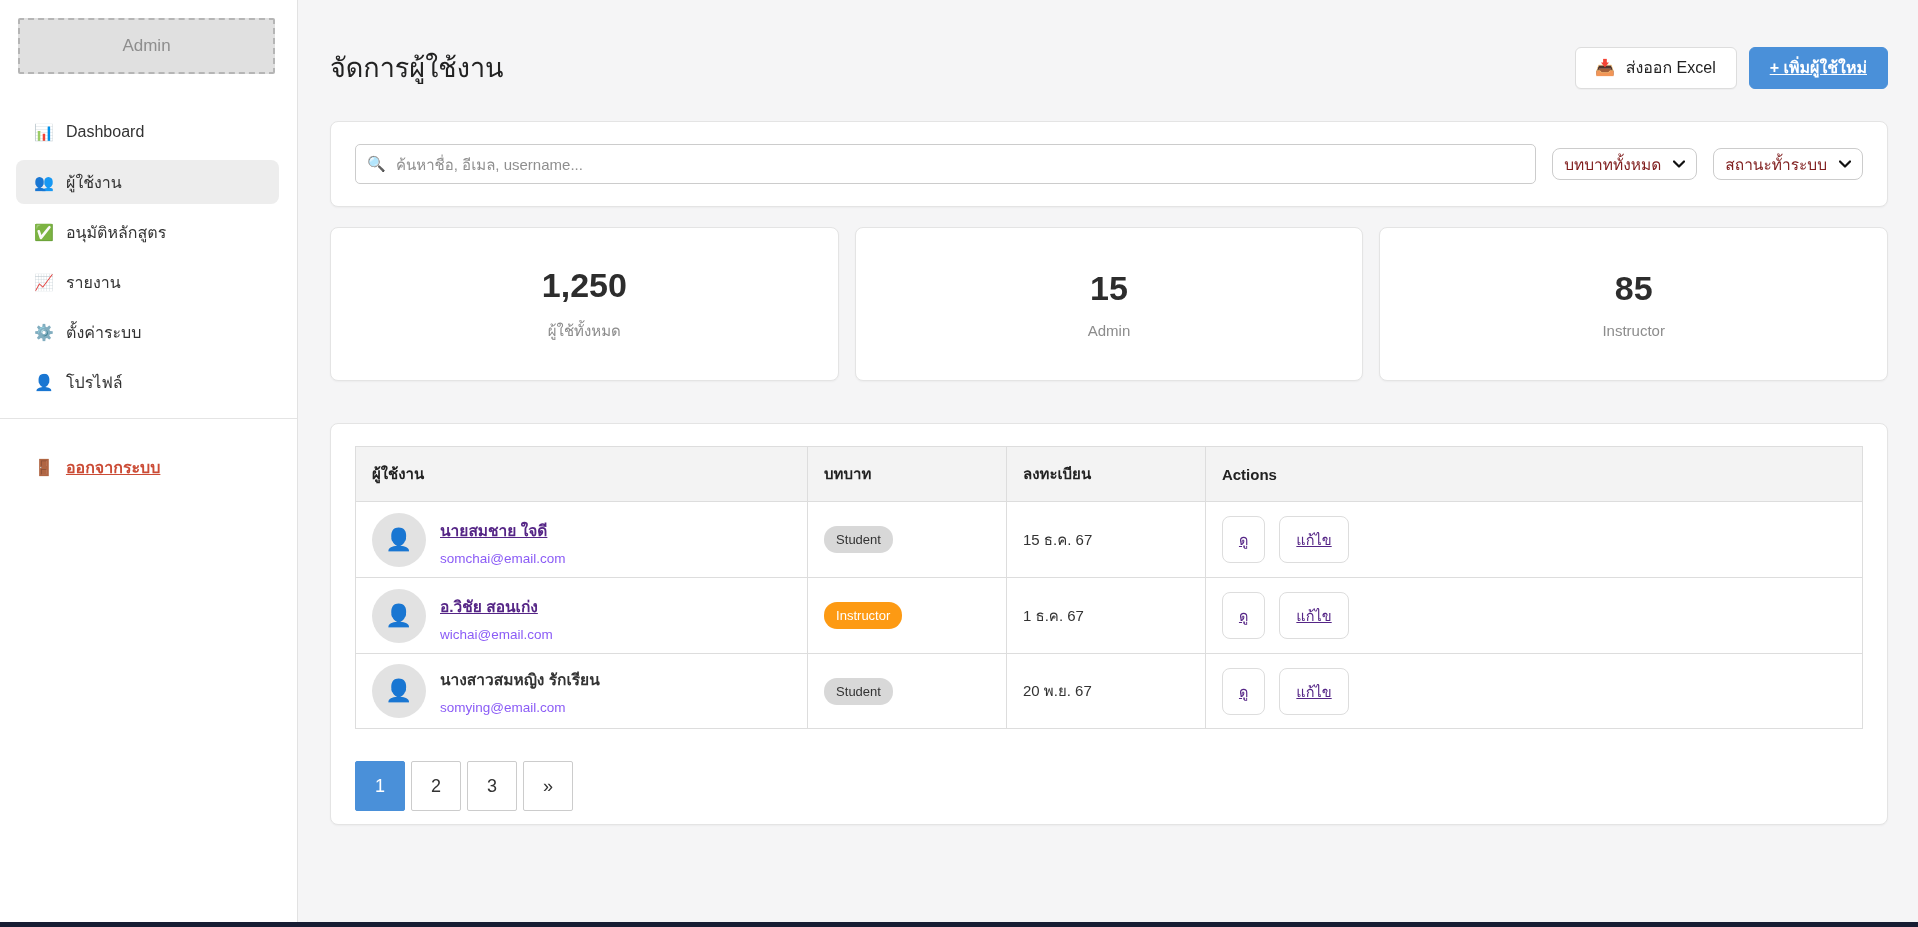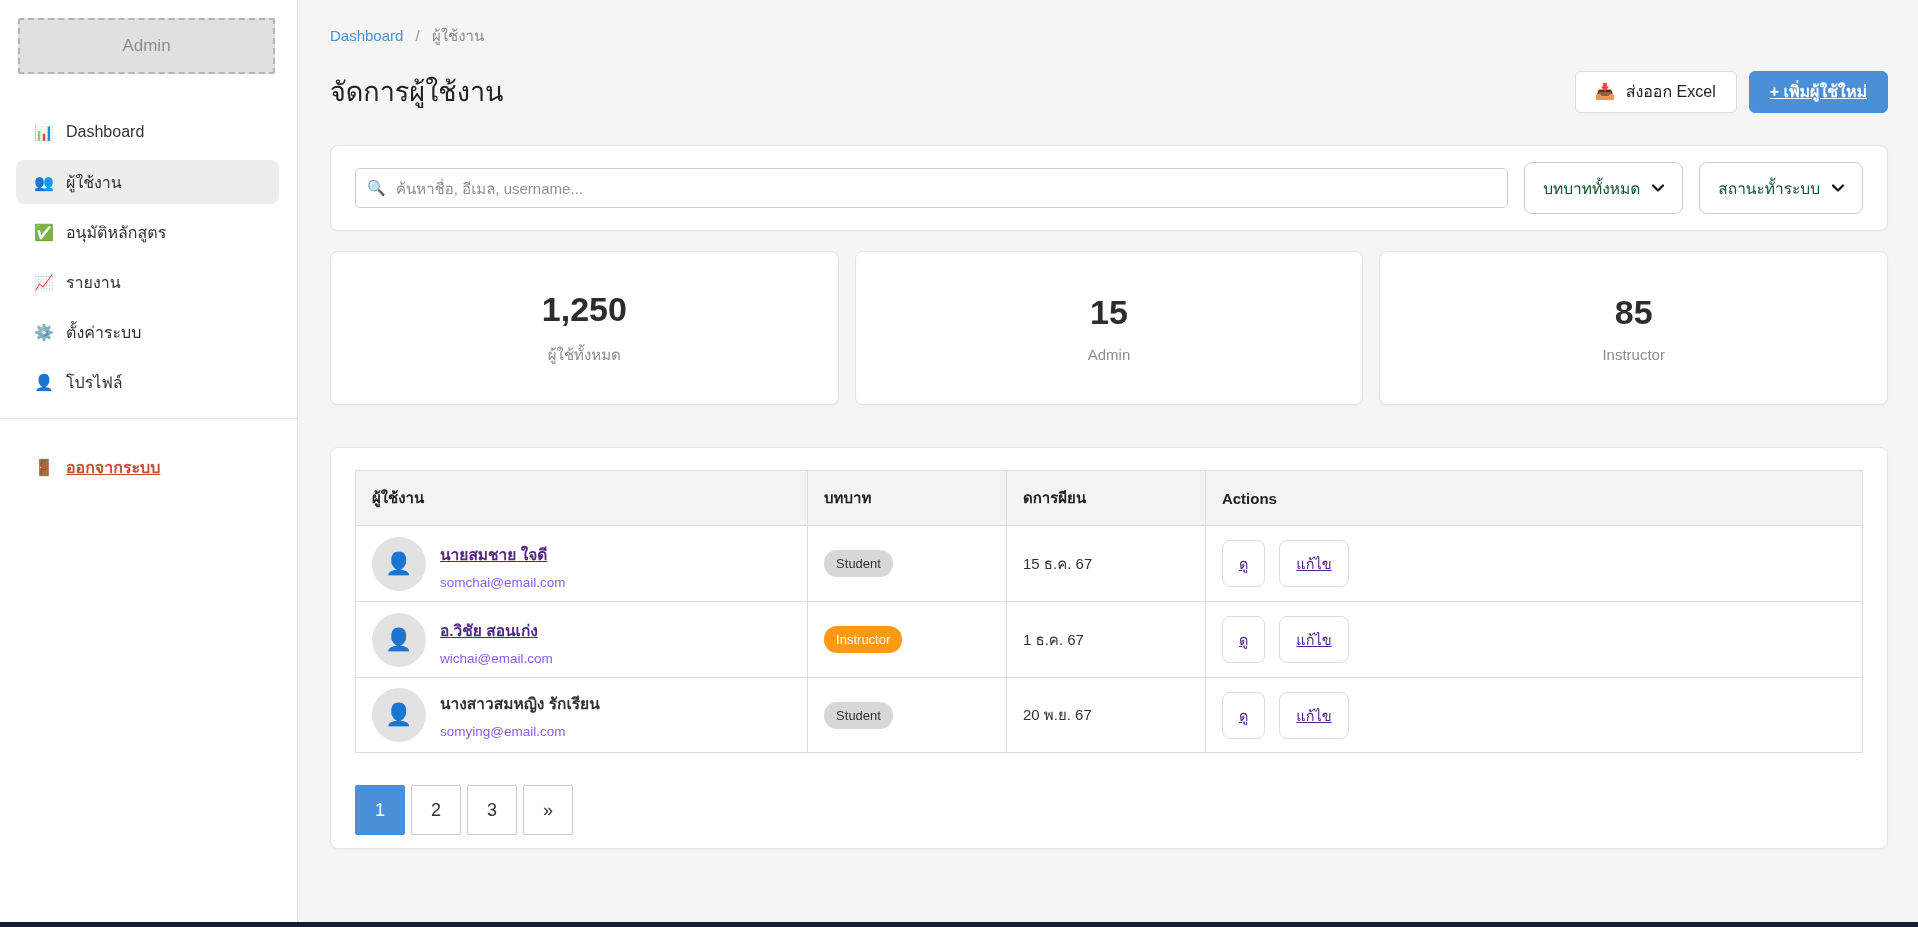--- a/index.html
+++ b/index.html
@@ -59,22 +59,22 @@
   
   .filters-card{margin-top:32px;height:86px;display:flex;align-items:center;gap:16px;padding:0 24px;}
   .search-wrap{position:relative;flex:1;}
   .search-wrap .search-ico{position:absolute;left:12px;top:50%;transform:translateY(-50%);font-size:15px;}
   .search-input{
     width:100%;height:40px;border:1px solid #ccc;border-radius:5px;padding:0 12px 0 40px;
     font-size:15px;color:#333;font-family:inherit;background:#fff;
   }
   .search-input::placeholder{color:#8f8f8f;}
   .select{
-    display:inline-flex;align-items:center;justify-content:space-between;gap:12px;height:52px;
-    border:1px solid #ccc;border-radius:8px;background:#fff;padding:0 18px;font-size:15.5px;color:#14532d;
+    display:inline-flex;align-items:center;justify-content:space-between;gap:12px;height:32px;
+    border:1px solid #ccc;border-radius:8px;background:#fff;padding:0 11px;font-size:15.5px;color:#7f1d1d;
     cursor:pointer;font-family:inherit;white-space:nowrap;
   }
   .select svg{display:block;}
 
   
   .stats{display:flex;gap:16px;margin-top:20px;}
   .stat-card{flex:1;height:154px;display:flex;flex-direction:column;align-items:center;justify-content:center;gap:14px;}
   .stat-value{font-size:34px;font-weight:bold;color:#2d2d2d;}
   .stat-label{font-size:15px;color:#8c8c8c;}
 
@@ -159,25 +159,20 @@
     <div class="side-divider"></div>
 
     <div class="logout">
       <span class="mi-icon">🚪</span>
       <span class="label">ออกจากระบบ</span>
     </div>
   </aside>
 
   <main class="main">
 
-    <div class="breadcrumb">
-      <a class="crumb-link">Dashboard</a>
-      <span class="sep">/</span>
-      <span>ผู้ใช้งาน</span>
-    </div>
 
     <div class="header-row">
       <h1 class="page-title">จัดการผู้ใช้งาน</h1>
       <div class="header-actions">
         <button class="btn btn-export">
           <span>📥</span>
           <span>ส่งออก Excel</span>
         </button>
         <button class="btn btn-add">
           <span class="label">+ เพิ่มผู้ใช้ใหม่</span>
@@ -232,21 +227,21 @@
         <colgroup>
             <col class="c-user">
             <col class="c-role">
             <col class="c-date">
             <col class="c-actions">
           </colgroup>
         <thead>
           <tr>
             <th>ผู้ใช้งาน</th>
             <th>บทบาท</th>
-            <th>ดการผียน</th>
+            <th>ลงทะเบียน</th>
             <th>Actions</th>
           </tr>
         </thead>
         <tbody>
 
             <tr class="table-row">
               <td>
                 <div class="user-cell">
                   <span class="avatar">
                     <span>👤</span>

